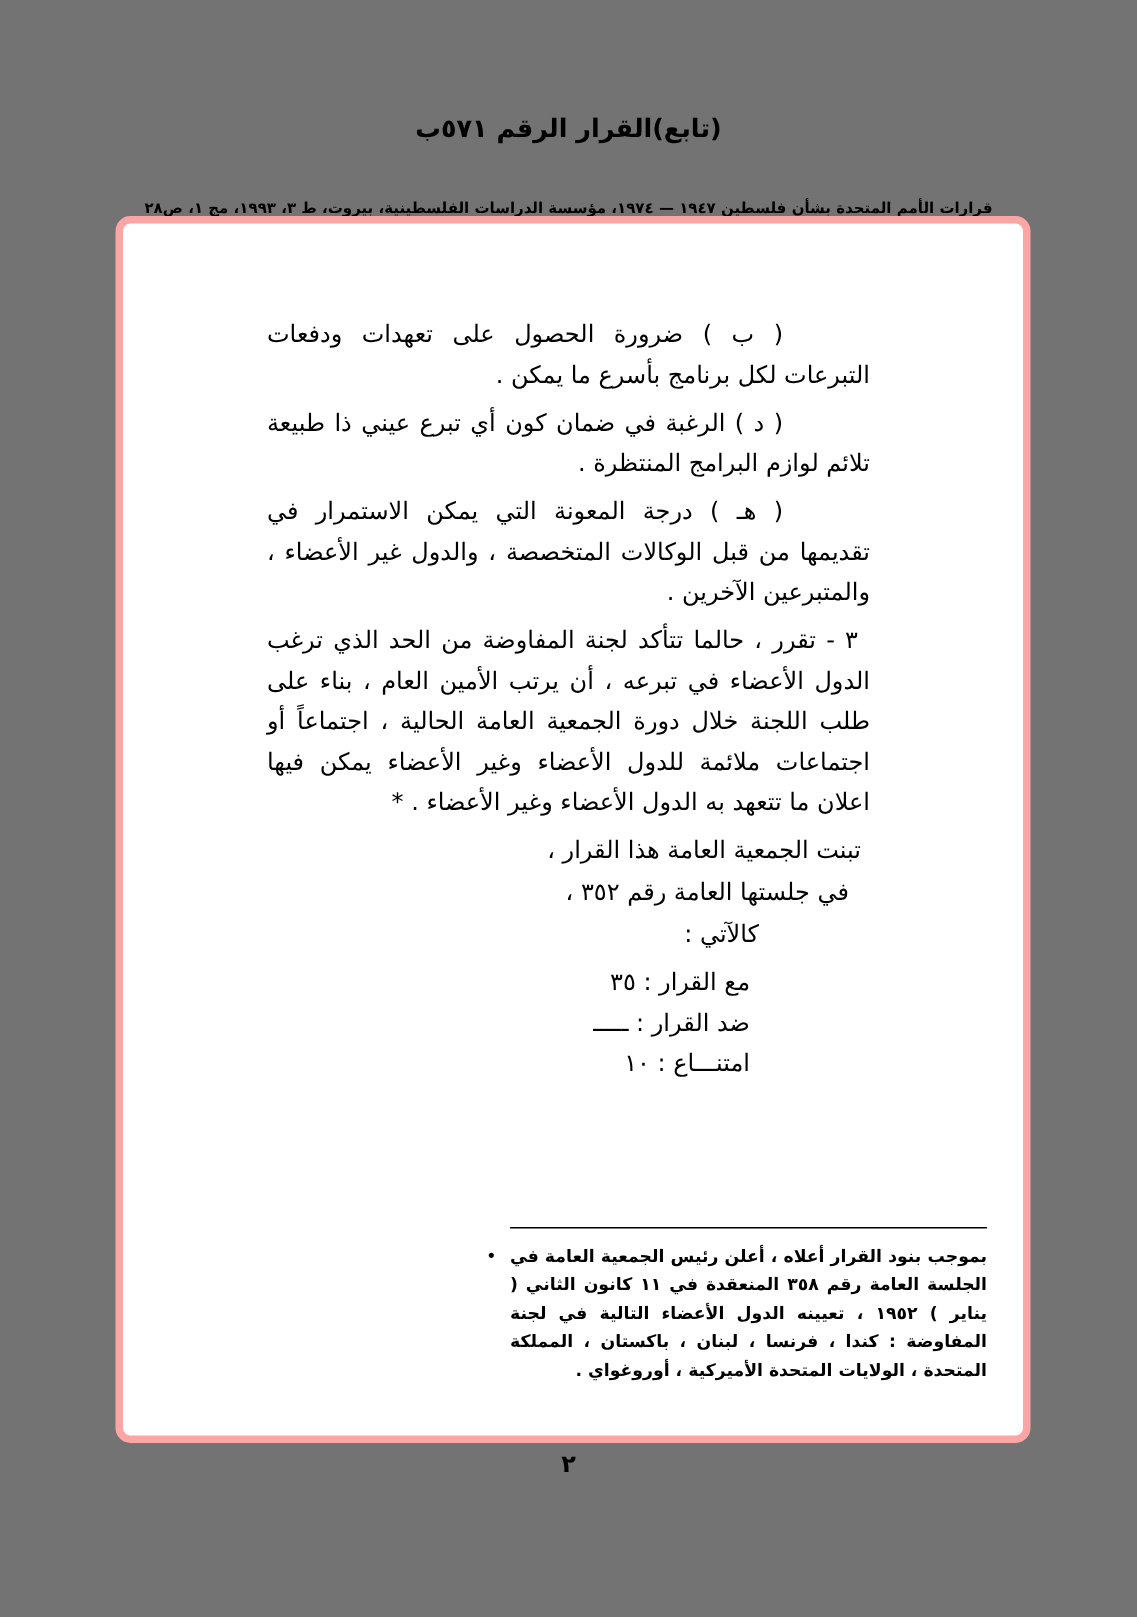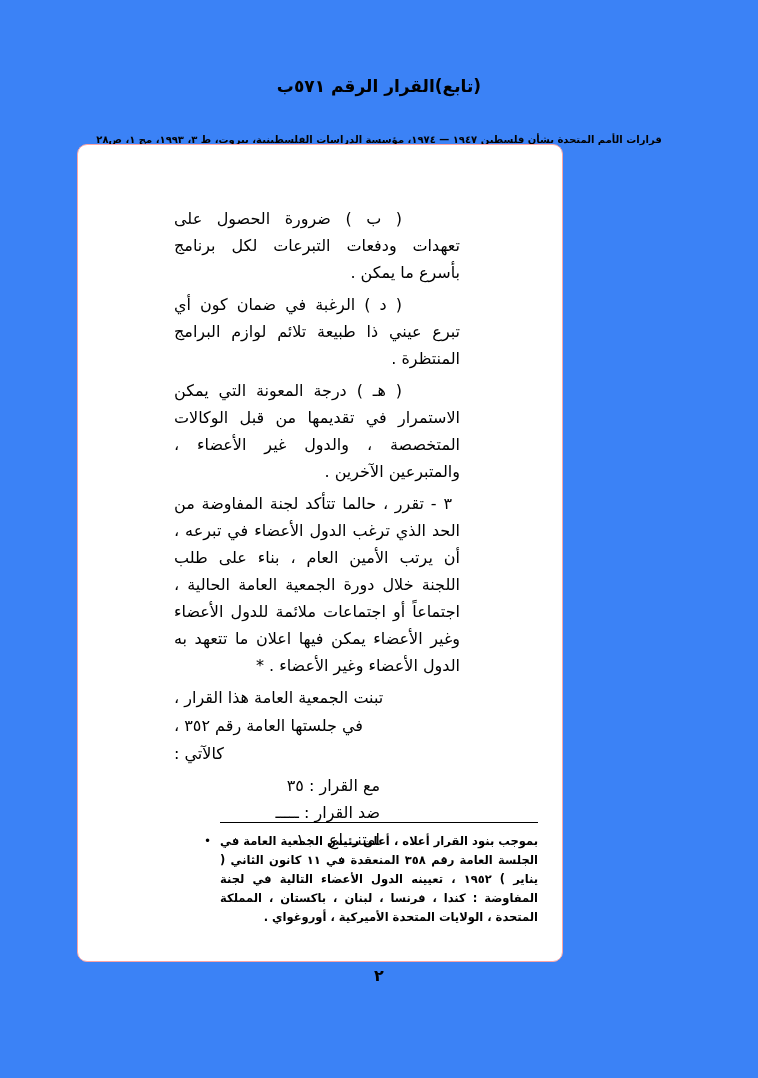--- a/index.html
+++ b/index.html
@@ -4,58 +4,58 @@
 <style>
   * { margin: 0; padding: 0; box-sizing: border-box; }
   html, body { background: #ffffff; }
   body {
     width: 758px; height: 1078px;
     position: relative;
     font-family: "DejaVu Sans", sans-serif;
     color: #111;
     overflow: hidden;
   }
-  .page { position: absolute; inset: 0; background: #3b82f6; text-decoration: underline; }
+  .page { position: absolute; inset: 0; background: #737373; text-decoration: underline; }
 
   .doc-title {
     position: absolute; top: 76px; left: 0; right: 0;
     text-align: center; direction: rtl;
     font-size: 17px; font-weight: bold; color: #000;
   }
   .citation {
     position: absolute; top: 105px; left: 30px; right: 30px;
     text-align: center; direction: rtl;
     font-size: 10px; font-weight: bold; color: #000;
     letter-spacing: 0.2px;
     margin-top: 29px;
   }
 
   .green-frame {
     position: absolute;
     left: 77px; top: 144px;
-    width: 486px; height: 818px;
-    border: 1px solid #fca5a5;
+    width: 610px; height: 818px;
+    border: 5px solid #fca5a5;
     border-radius: 10px;
     background: #ffffff;
   }
 
   .body-text {
     position: absolute;
     top: 60px; right: 102px; left: 96px;
     direction: rtl;
     font-size: 16px;
     line-height: 27px;
     text-align: justify;
     color: #000;
   }
   .para { margin-bottom: 5px; }
   .para.indent { text-indent: 58px; }
   .para.small-indent { text-indent: 8px; }
 
-  .adoption { margin-top: 2px; direction: rtl; text-align: left; }
+  .adoption { margin-top: 2px; direction: rtl; text-align: right; }
   .adoption p { line-height: 28px; }
   .adoption .a0 { margin-right: 6px; }
   .adoption .a1 { margin-right: 14px; }
   .adoption .a2 { margin-right: 74px; }
 
   .votes { margin-top: 4px; direction: rtl; text-align: right; }
   .votes p { line-height: 27px; margin-right: 80px; }
 
   .footnote {
     position: absolute;

